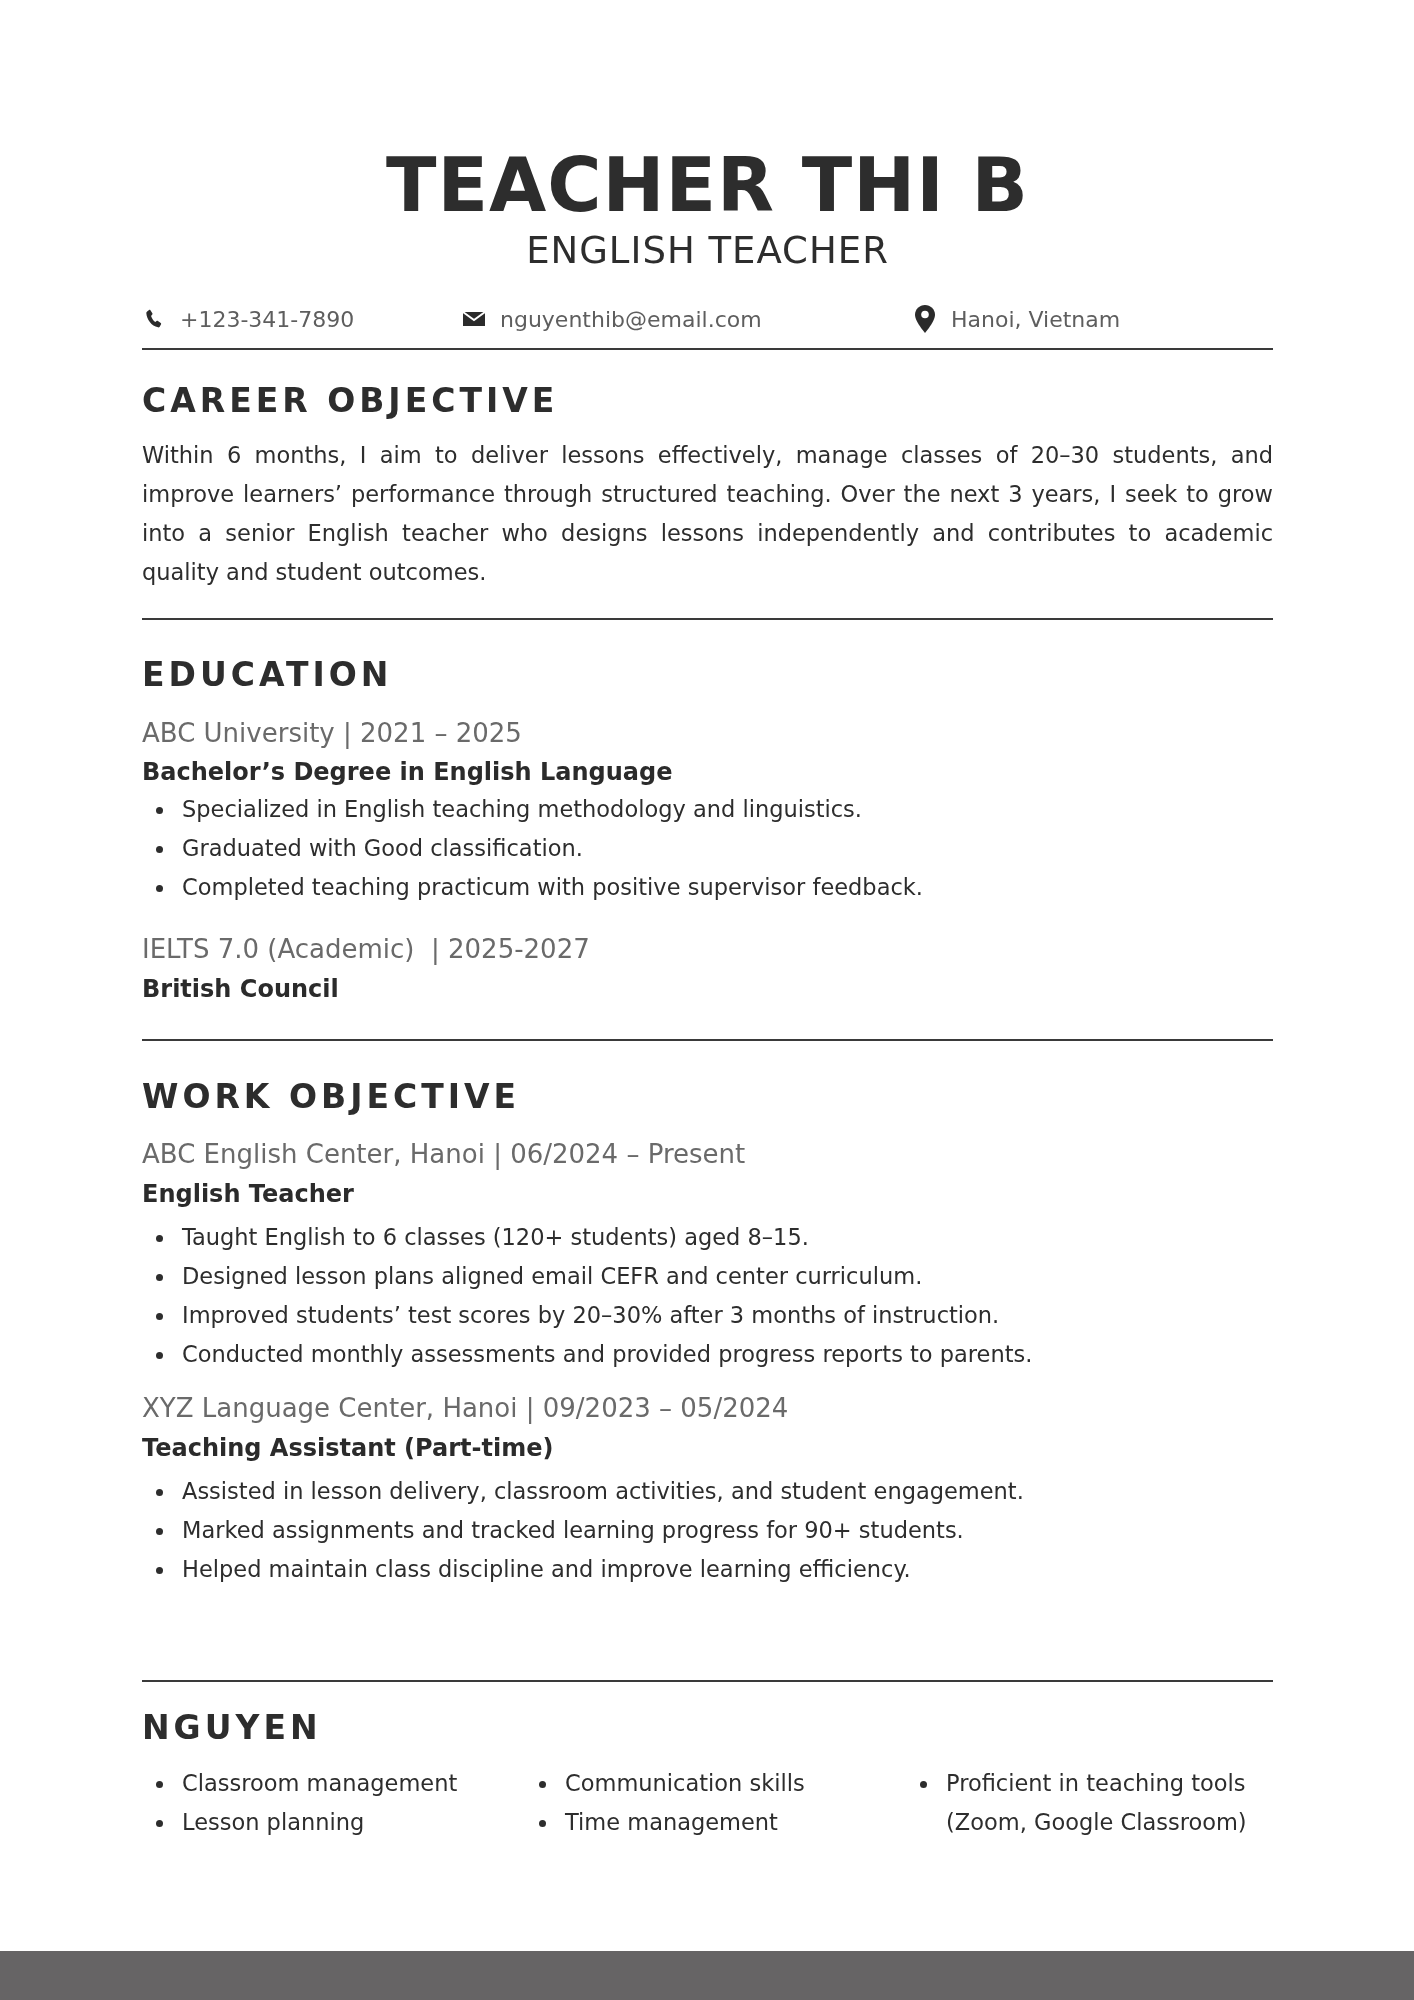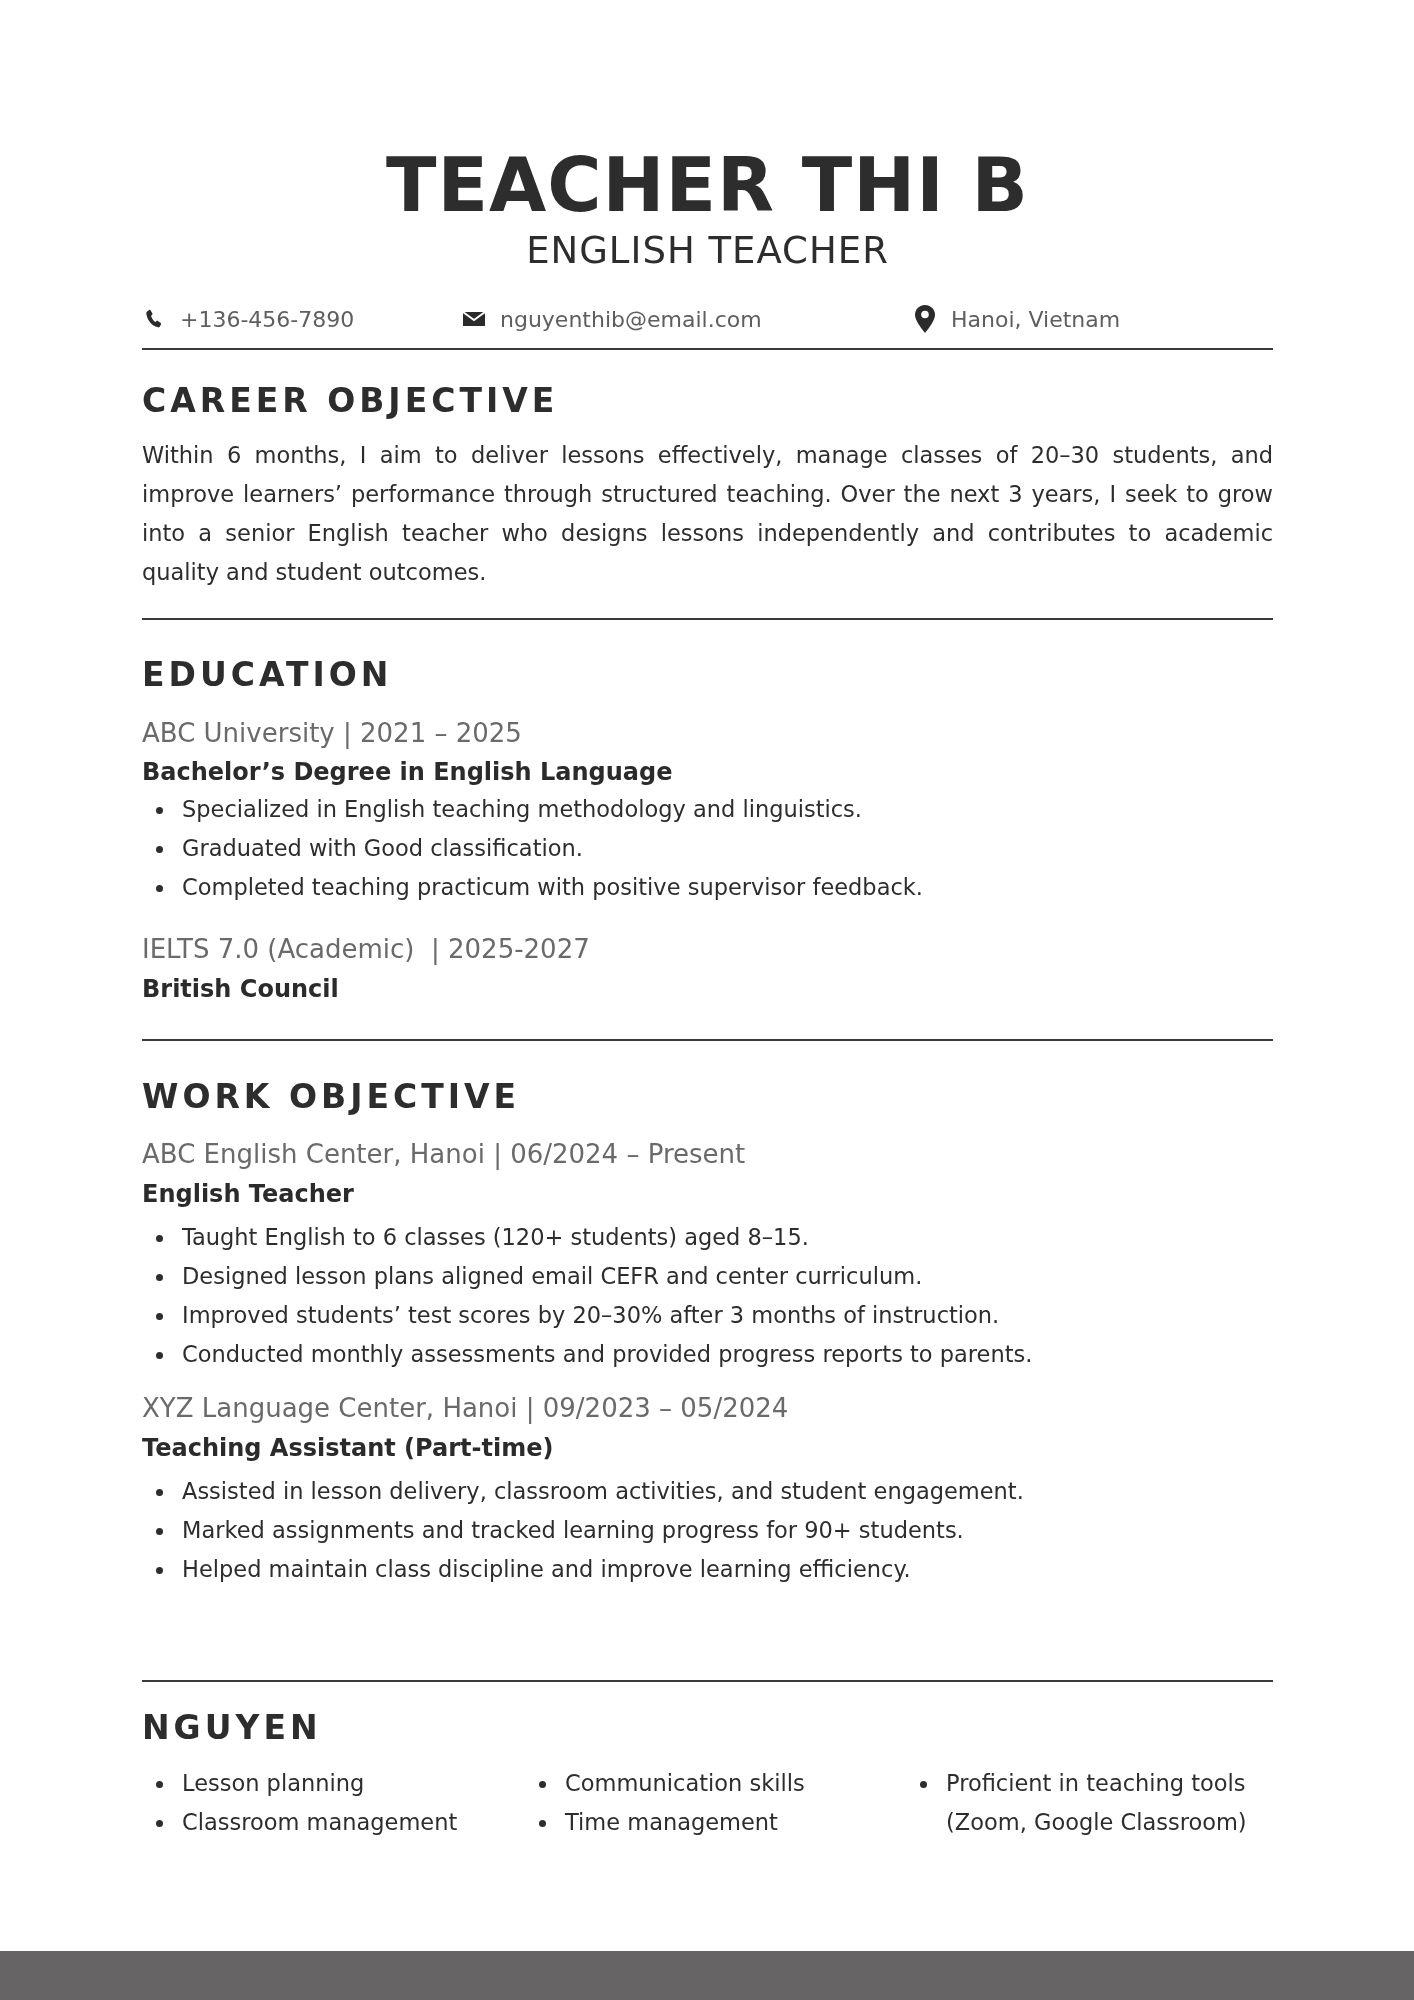--- a/index.html
+++ b/index.html
@@ -62,21 +62,21 @@
   <div class="name">TEACHER THI B</div>
   <div class="role">ENGLISH TEACHER</div>
 
   <div class="contacts">
     <div class="contact c-phone">
       <span class="icon">
         <svg width="22" height="24" viewBox="0 0 24 24">
             <path fill="#2b2b2b" d="M6.6 2.2c.5-.3 1.1-.2 1.5.3l2.1 3.2c.3.5.3 1.1-.1 1.5L8.8 8.6c.9 2.6 2.5 5 4.6 6.8l1.4-1.2c.4-.4 1-.4 1.5-.1l3.1 2.2c.5.4.6 1 .3 1.5l-1.5 2.6c-.4.6-1.1.9-1.8.7C9.2 19.4 4.1 12.6 3.6 5.4c0-.7.3-1.3.9-1.7z"></path>
           </svg>
       </span>
-      <span class="text">+136-456-7890</span>
+      <span class="text">+123-341-7890</span>
     </div>
     <div class="contact c-email">
       <span class="icon">
         <svg width="24" height="18" viewBox="0 0 24 18">
             <rect x="1" y="2" width="22" height="14" fill="#2b2b2b"></rect>
             <path d="M1 2 L12 10 L23 2" stroke="#ffffff" stroke-width="2" fill="none"></path>
           </svg>
       </span>
       <span class="text">nguyenthib@email.com</span>
     </div>
@@ -125,22 +125,22 @@
   <ul class="bullets" style="top:1472px;">
     <li>Assisted in lesson delivery, classroom activities, and student engagement.</li>
     <li>Marked assignments and tracked learning progress for 90+ students.</li>
     <li>Helped maintain class discipline and improve learning efficiency.</li>
   </ul>
 
   <div class="rule" style="top:1680px;"></div>
 
   <div class="sec-title" style="top:1708px;">NGUYEN</div>
   <ul class="bullets" style="top:1764px; left:0;">
+    <li>Classroom management</li>
     <li>Lesson planning</li>
-    <li>Classroom management</li>
   </ul>
   <ul class="bullets" style="top:1764px; left:383px;">
     <li>Communication skills</li>
     <li>Time management</li>
   </ul>
   <ul class="bullets" style="top:1764px; left:764px;">
     <li>Proficient in teaching tools</li>
     <li class="nobullet">(Zoom, Google Classroom)</li>
   </ul>
 </div>

